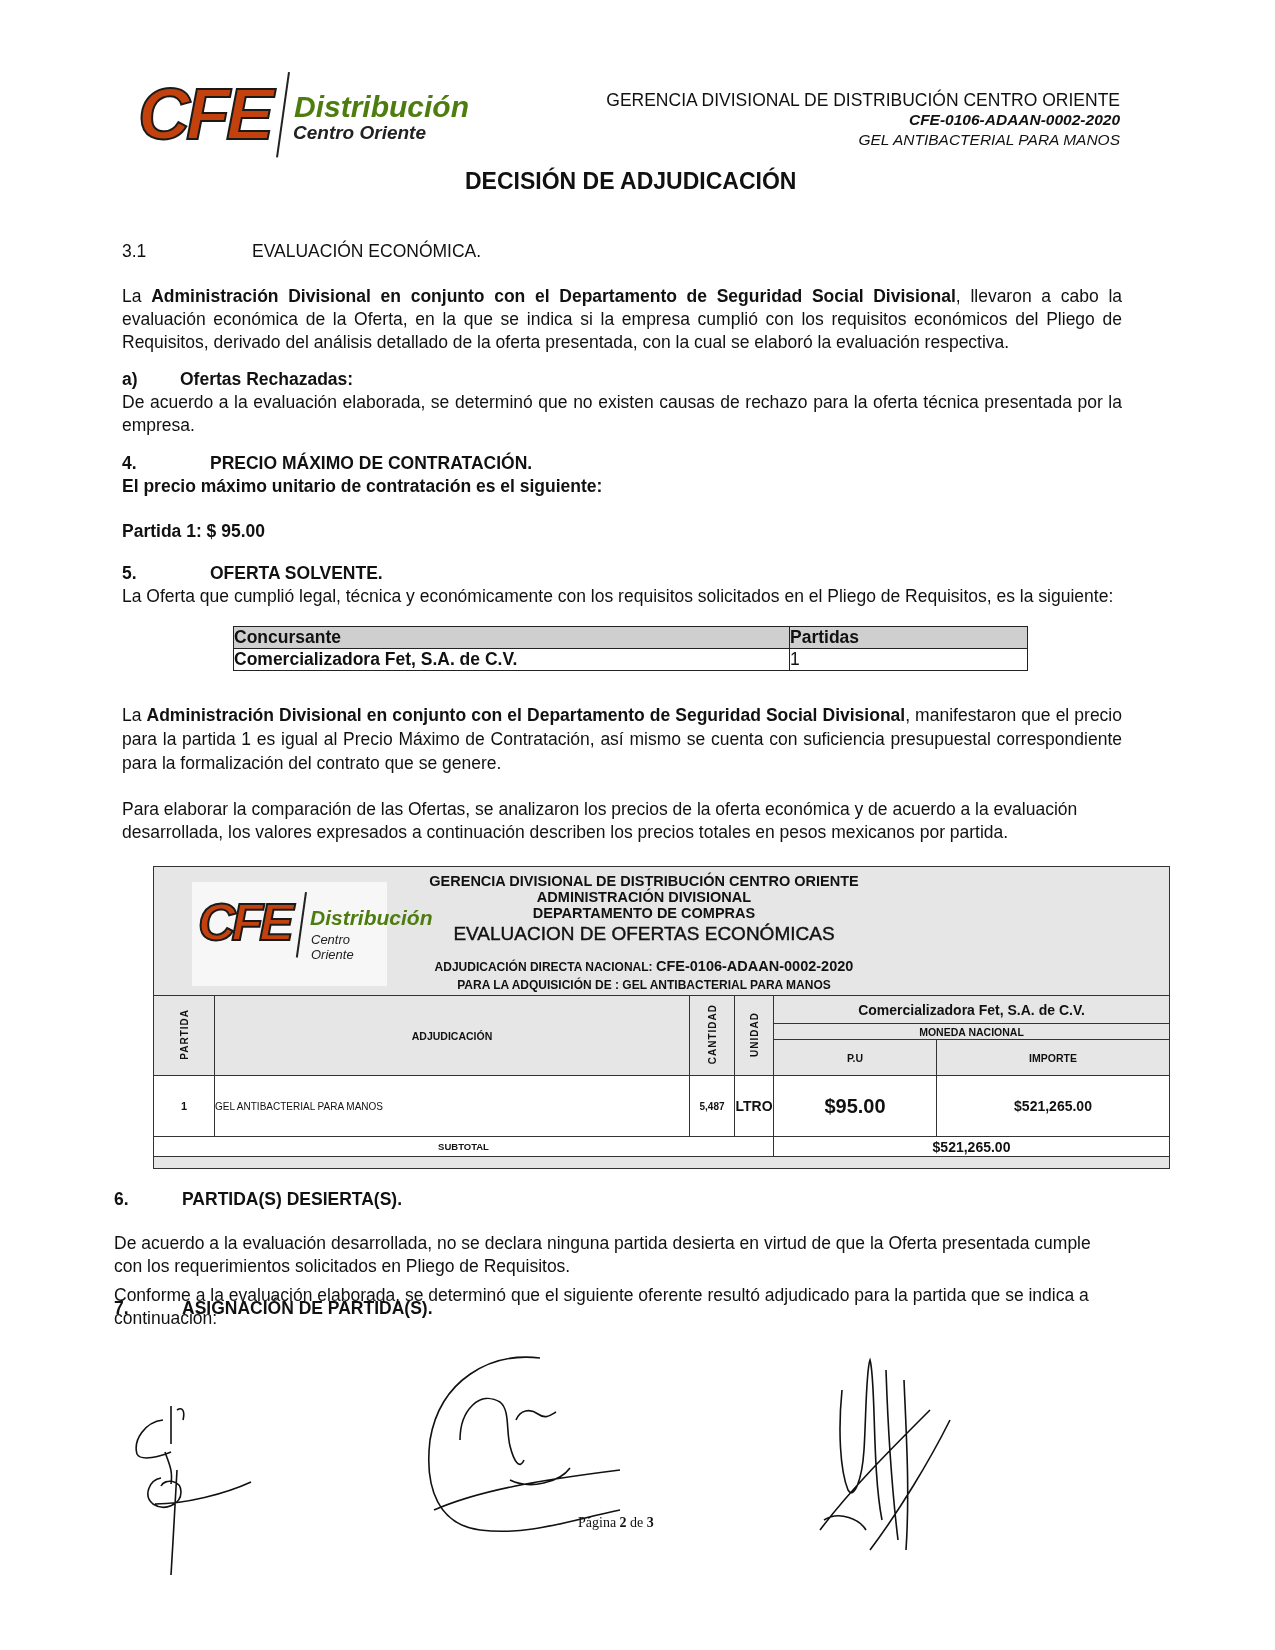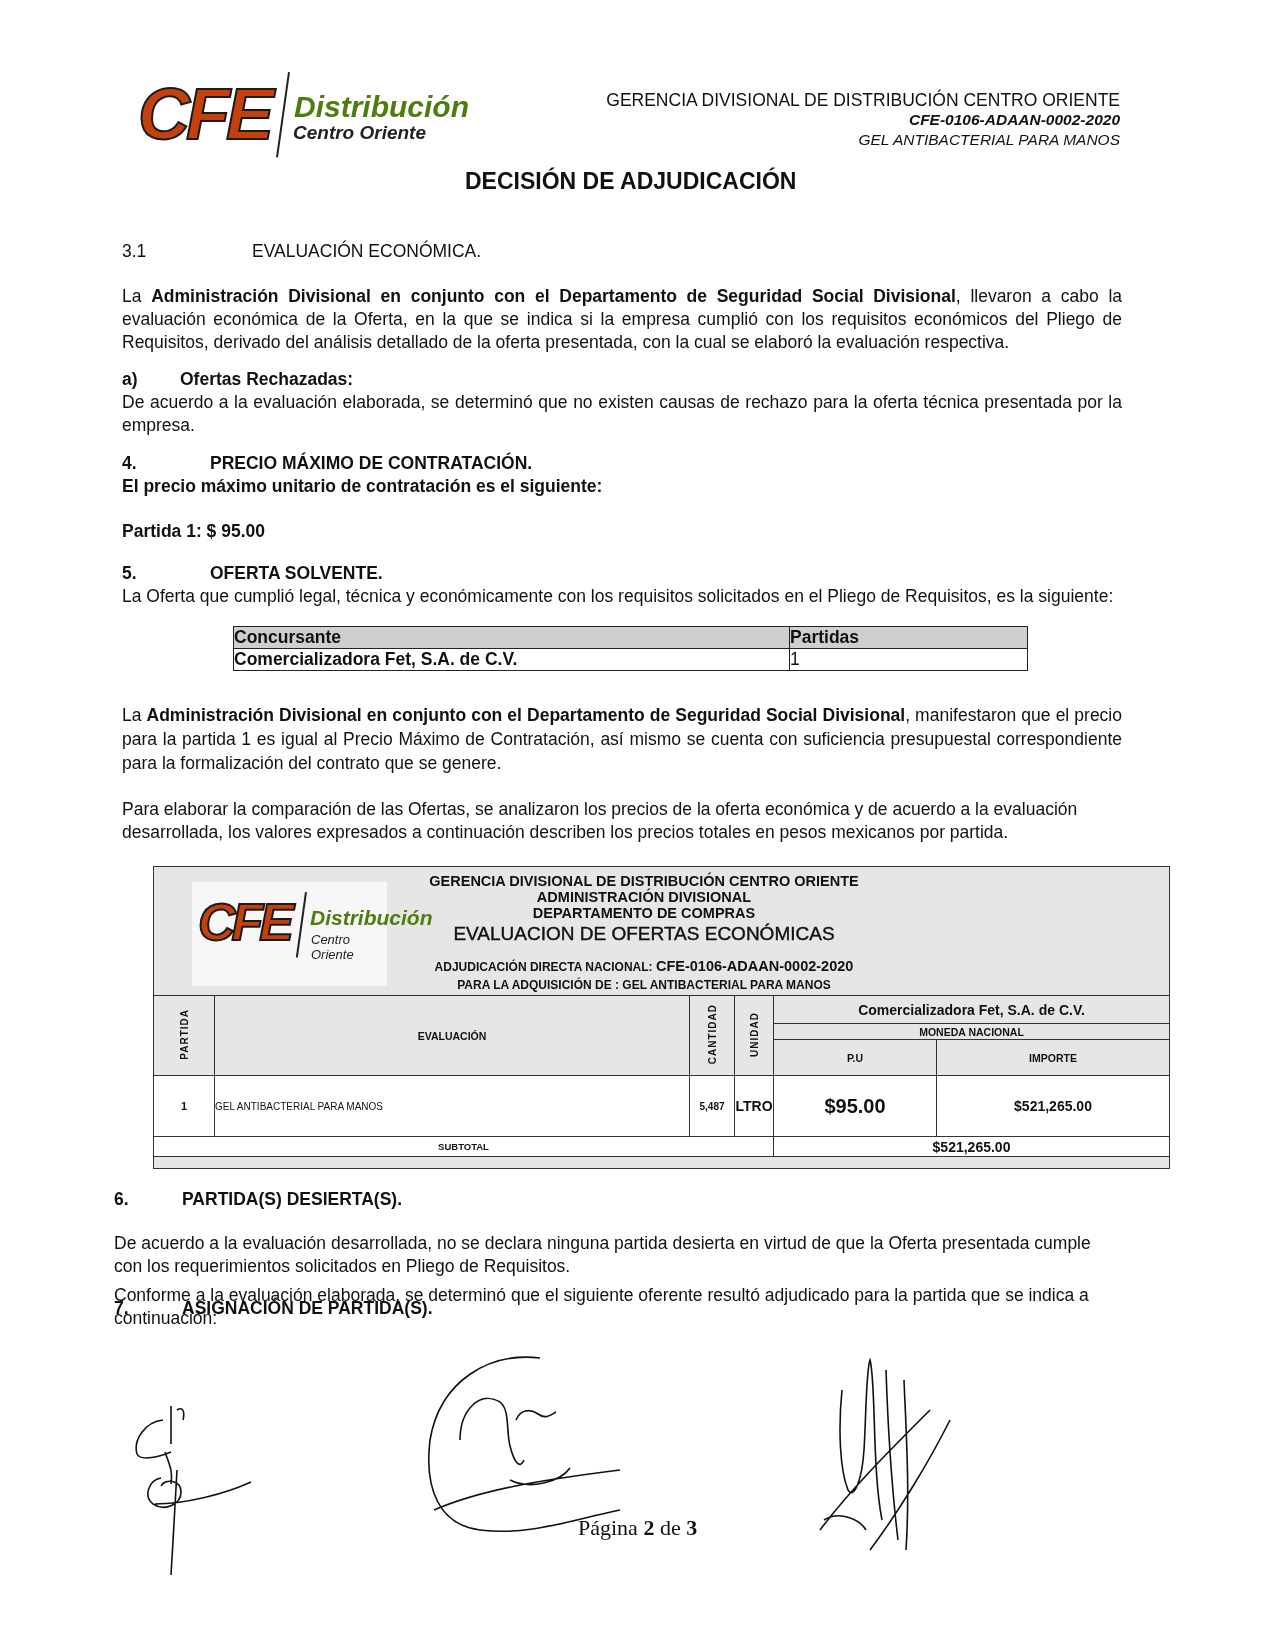--- a/index.html
+++ b/index.html
@@ -24,21 +24,21 @@
   .oferta { left: 233px; top: 626px; width: 795px; font-size: 17.5px; }
   .oferta td, .oferta th { border: 1.5px solid #222; text-align: left; height: 21px; padding: 0; }
   .oferta th { background: #cfcfcf; font-weight: bold; }
   .oferta td { font-weight: bold; }
   
   .eval { left: 153px; top: 866px; width: 1015px; height: 301px; border: 1.5px solid #333; background: #e6e6e6; }
   .eval-logo-box { left: 38px; top: 15px; width: 195px; height: 104px; background: #f7f7f7; }
   .eval-head { text-align: center; font-weight: bold; color: #111; }
   .grid td { border: 1px solid #333; padding: 0; font-size: 11px; font-weight: bold; text-align: center; }
   .vert { writing-mode: vertical-rl; transform: rotate(180deg); font-size: 10px; font-weight: bold; letter-spacing: 1px; }
-  .footer { font-family: "Liberation Serif", serif; font-size: 22px; }
+  .footer { font-family: "Liberation Serif", serif; font-size: 14px; }
   svg.sig { position: absolute; overflow: visible; }
   svg.sig path { fill: none; stroke: #111; stroke-width: 1.6; }
 </style>
 </head>
 <body>
 
 <div class="abs" style="left:138px; top:78px; width:360px; height:80px;">
   <div class="abs logo-cfe" style="left:0; top:0;">CFE</div>
   <div class="abs logo-slash" style="left:150px; top:-6px; height:86px;"></div>
   <div class="abs logo-dist" style="left:156px; top:12px;">Distribución</div>
@@ -106,21 +106,21 @@
     <div style="font-size:14.5px;">DEPARTAMENTO DE COMPRAS</div>
     <div style="font-size:19px; font-weight:normal; margin-top:2px; -webkit-text-stroke:0.4px #111;">EVALUACION DE OFERTAS ECONÓMICAS</div>
     <div style="font-size:12px; margin-top:13px;"><span>ADJUDICACIÓN DIRECTA NACIONAL:</span> <span style="font-size:14.5px;">CFE-0106-ADAAN-0002-2020</span></div>
     <div style="font-size:12px; margin-top:4px;">PARA LA ADQUISICIÓN DE : GEL ANTIBACTERIAL PARA MANOS</div>
   </div>
 
   <table class="abs grid" style="left:-1px; top:128px; width:1017px;">
     <tbody>
         <tr style="height:28px;">
       <td rowspan="3" style="width:60px;"><span class="vert">PARTIDA</span></td>
-      <td rowspan="3" style="width:474px; font-size:10.5px;">EVALUACIÓN</td>
+      <td rowspan="3" style="width:474px; font-size:10.5px;">ADJUDICACIÓN</td>
       <td rowspan="3" style="width:44px;"><span class="vert">CANTIDAD</span></td>
       <td rowspan="3" style="width:38px;"><span class="vert">UNIDAD</span></td>
       <td colspan="2" style="font-size:14px; font-weight:bold;">Comercializadora Fet, S.A. de C.V.</td>
     </tr>
     <tr style="height:16px;">
       <td colspan="2" style="font-size:10.5px;">MONEDA NACIONAL</td>
     </tr>
     <tr style="height:36px;">
       <td style="width:162px; font-size:10.5px;">P.U</td>
       <td style="font-size:10.5px;">IMPORTE</td>

